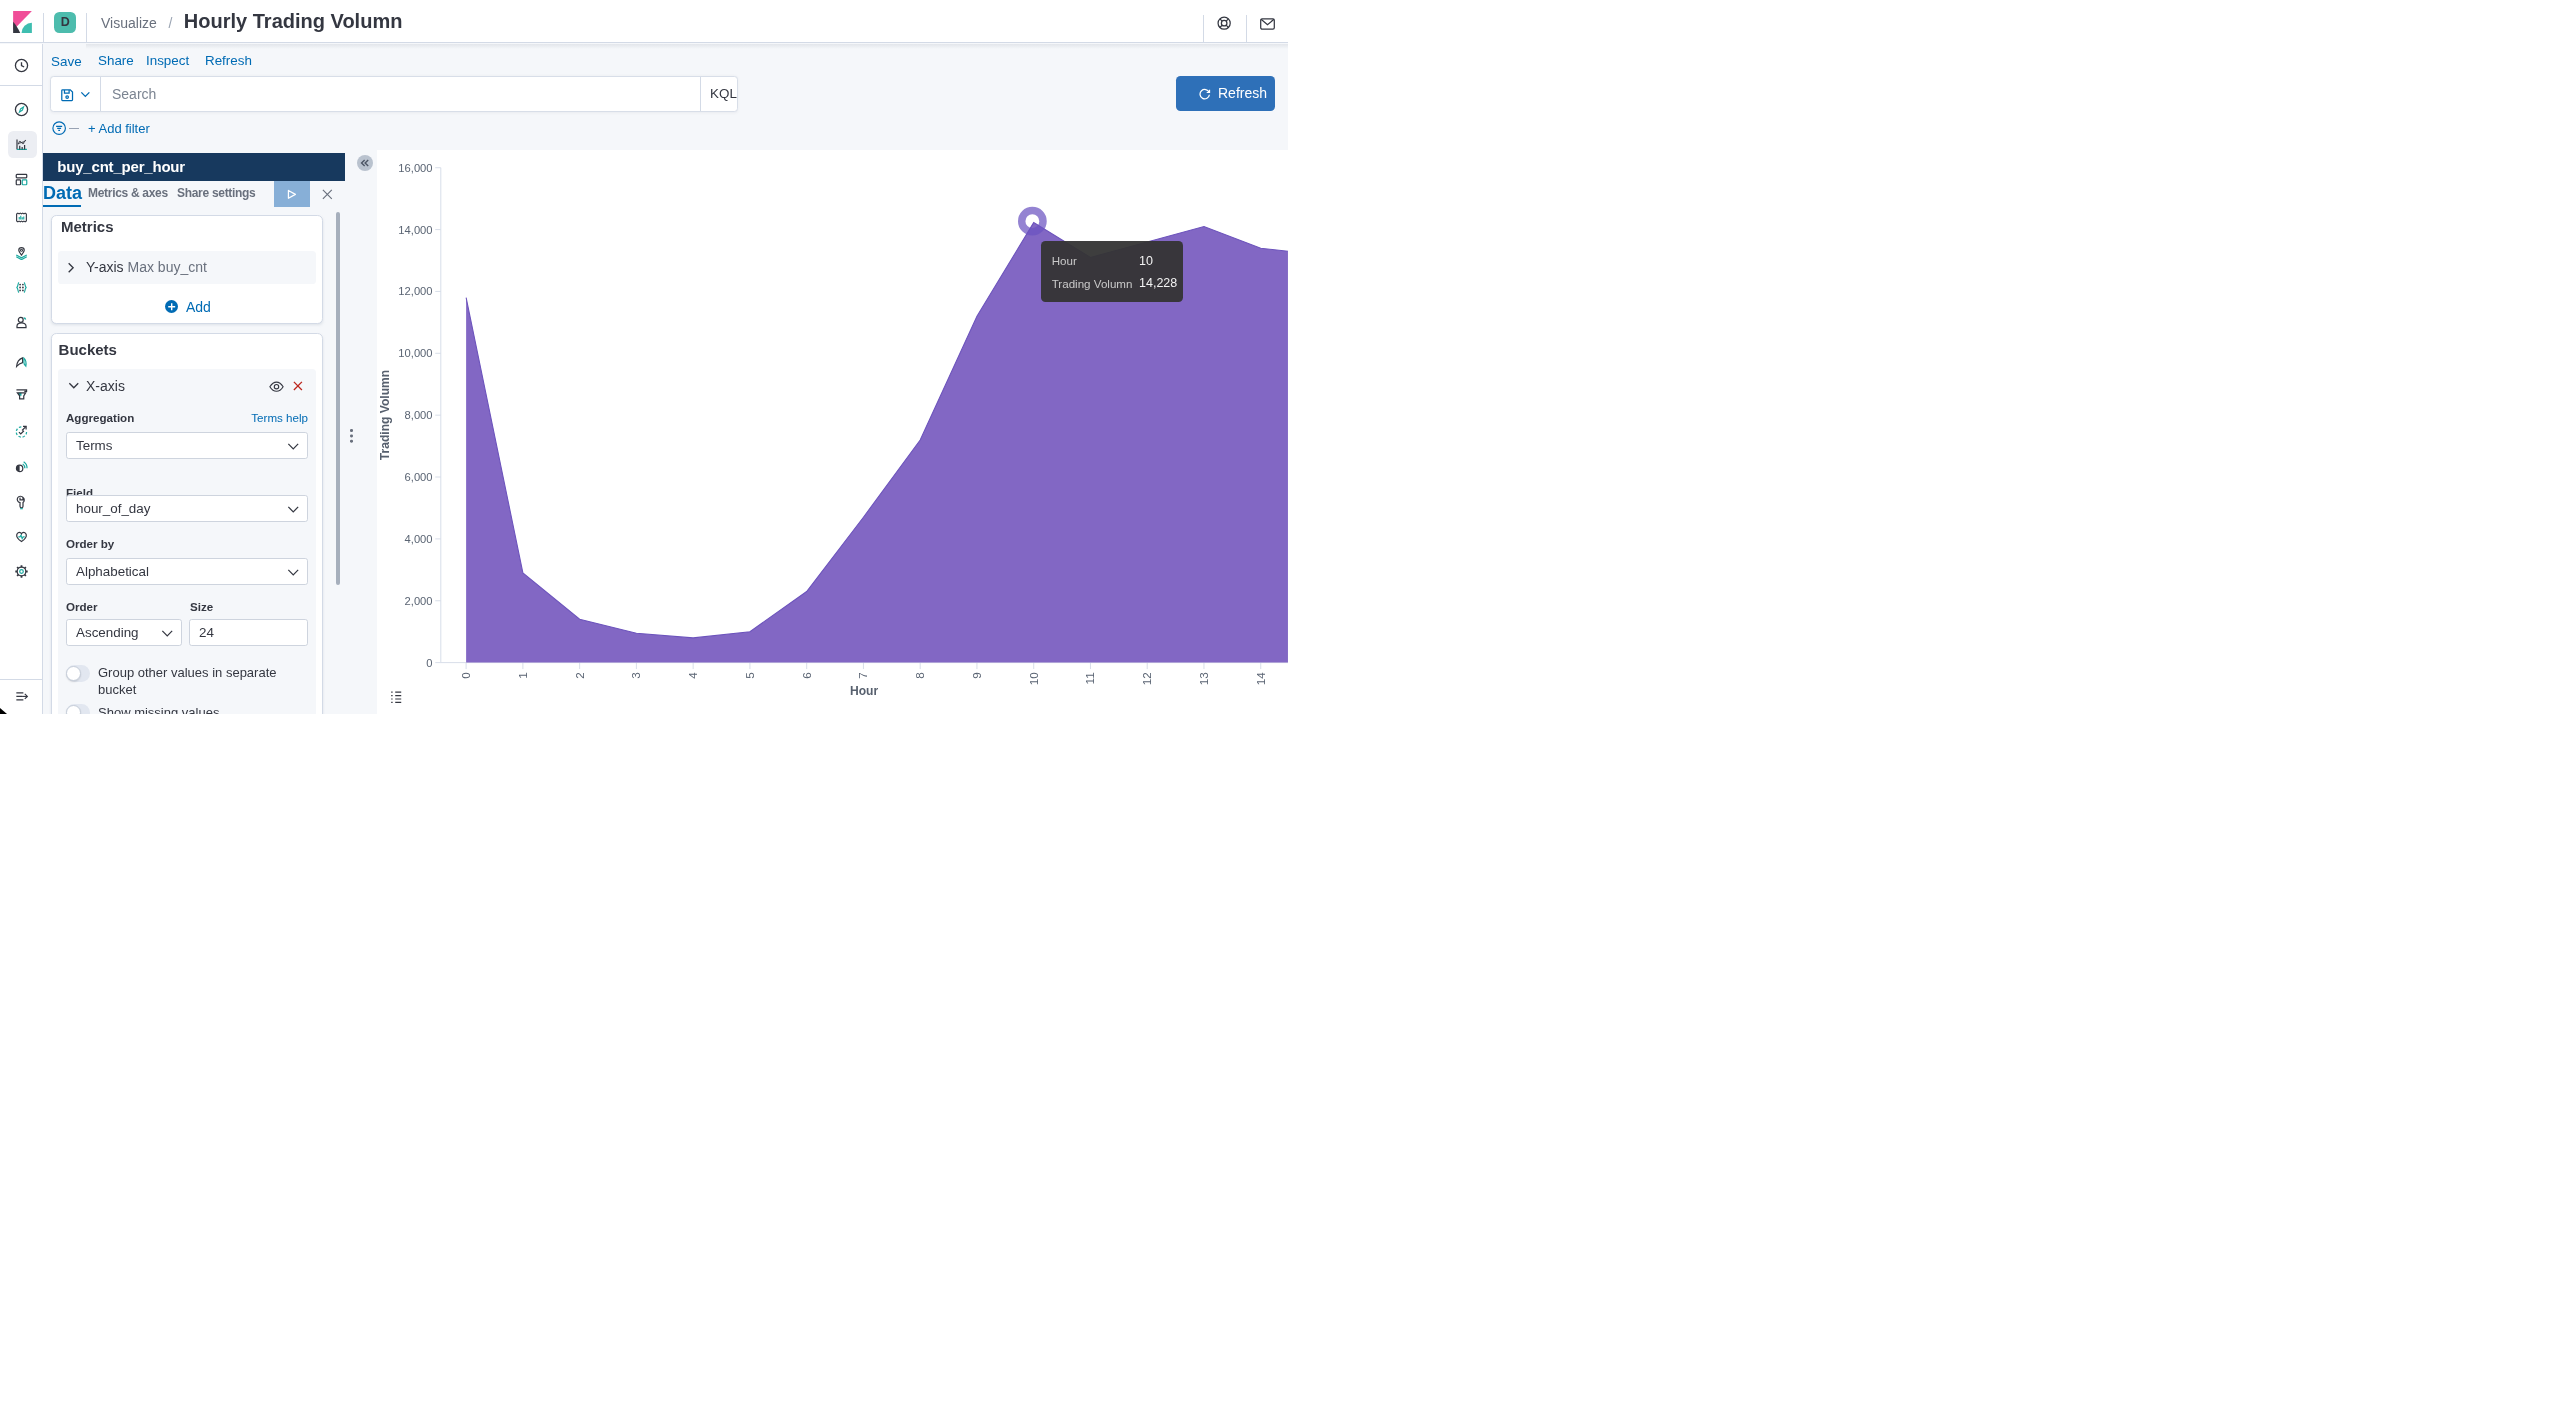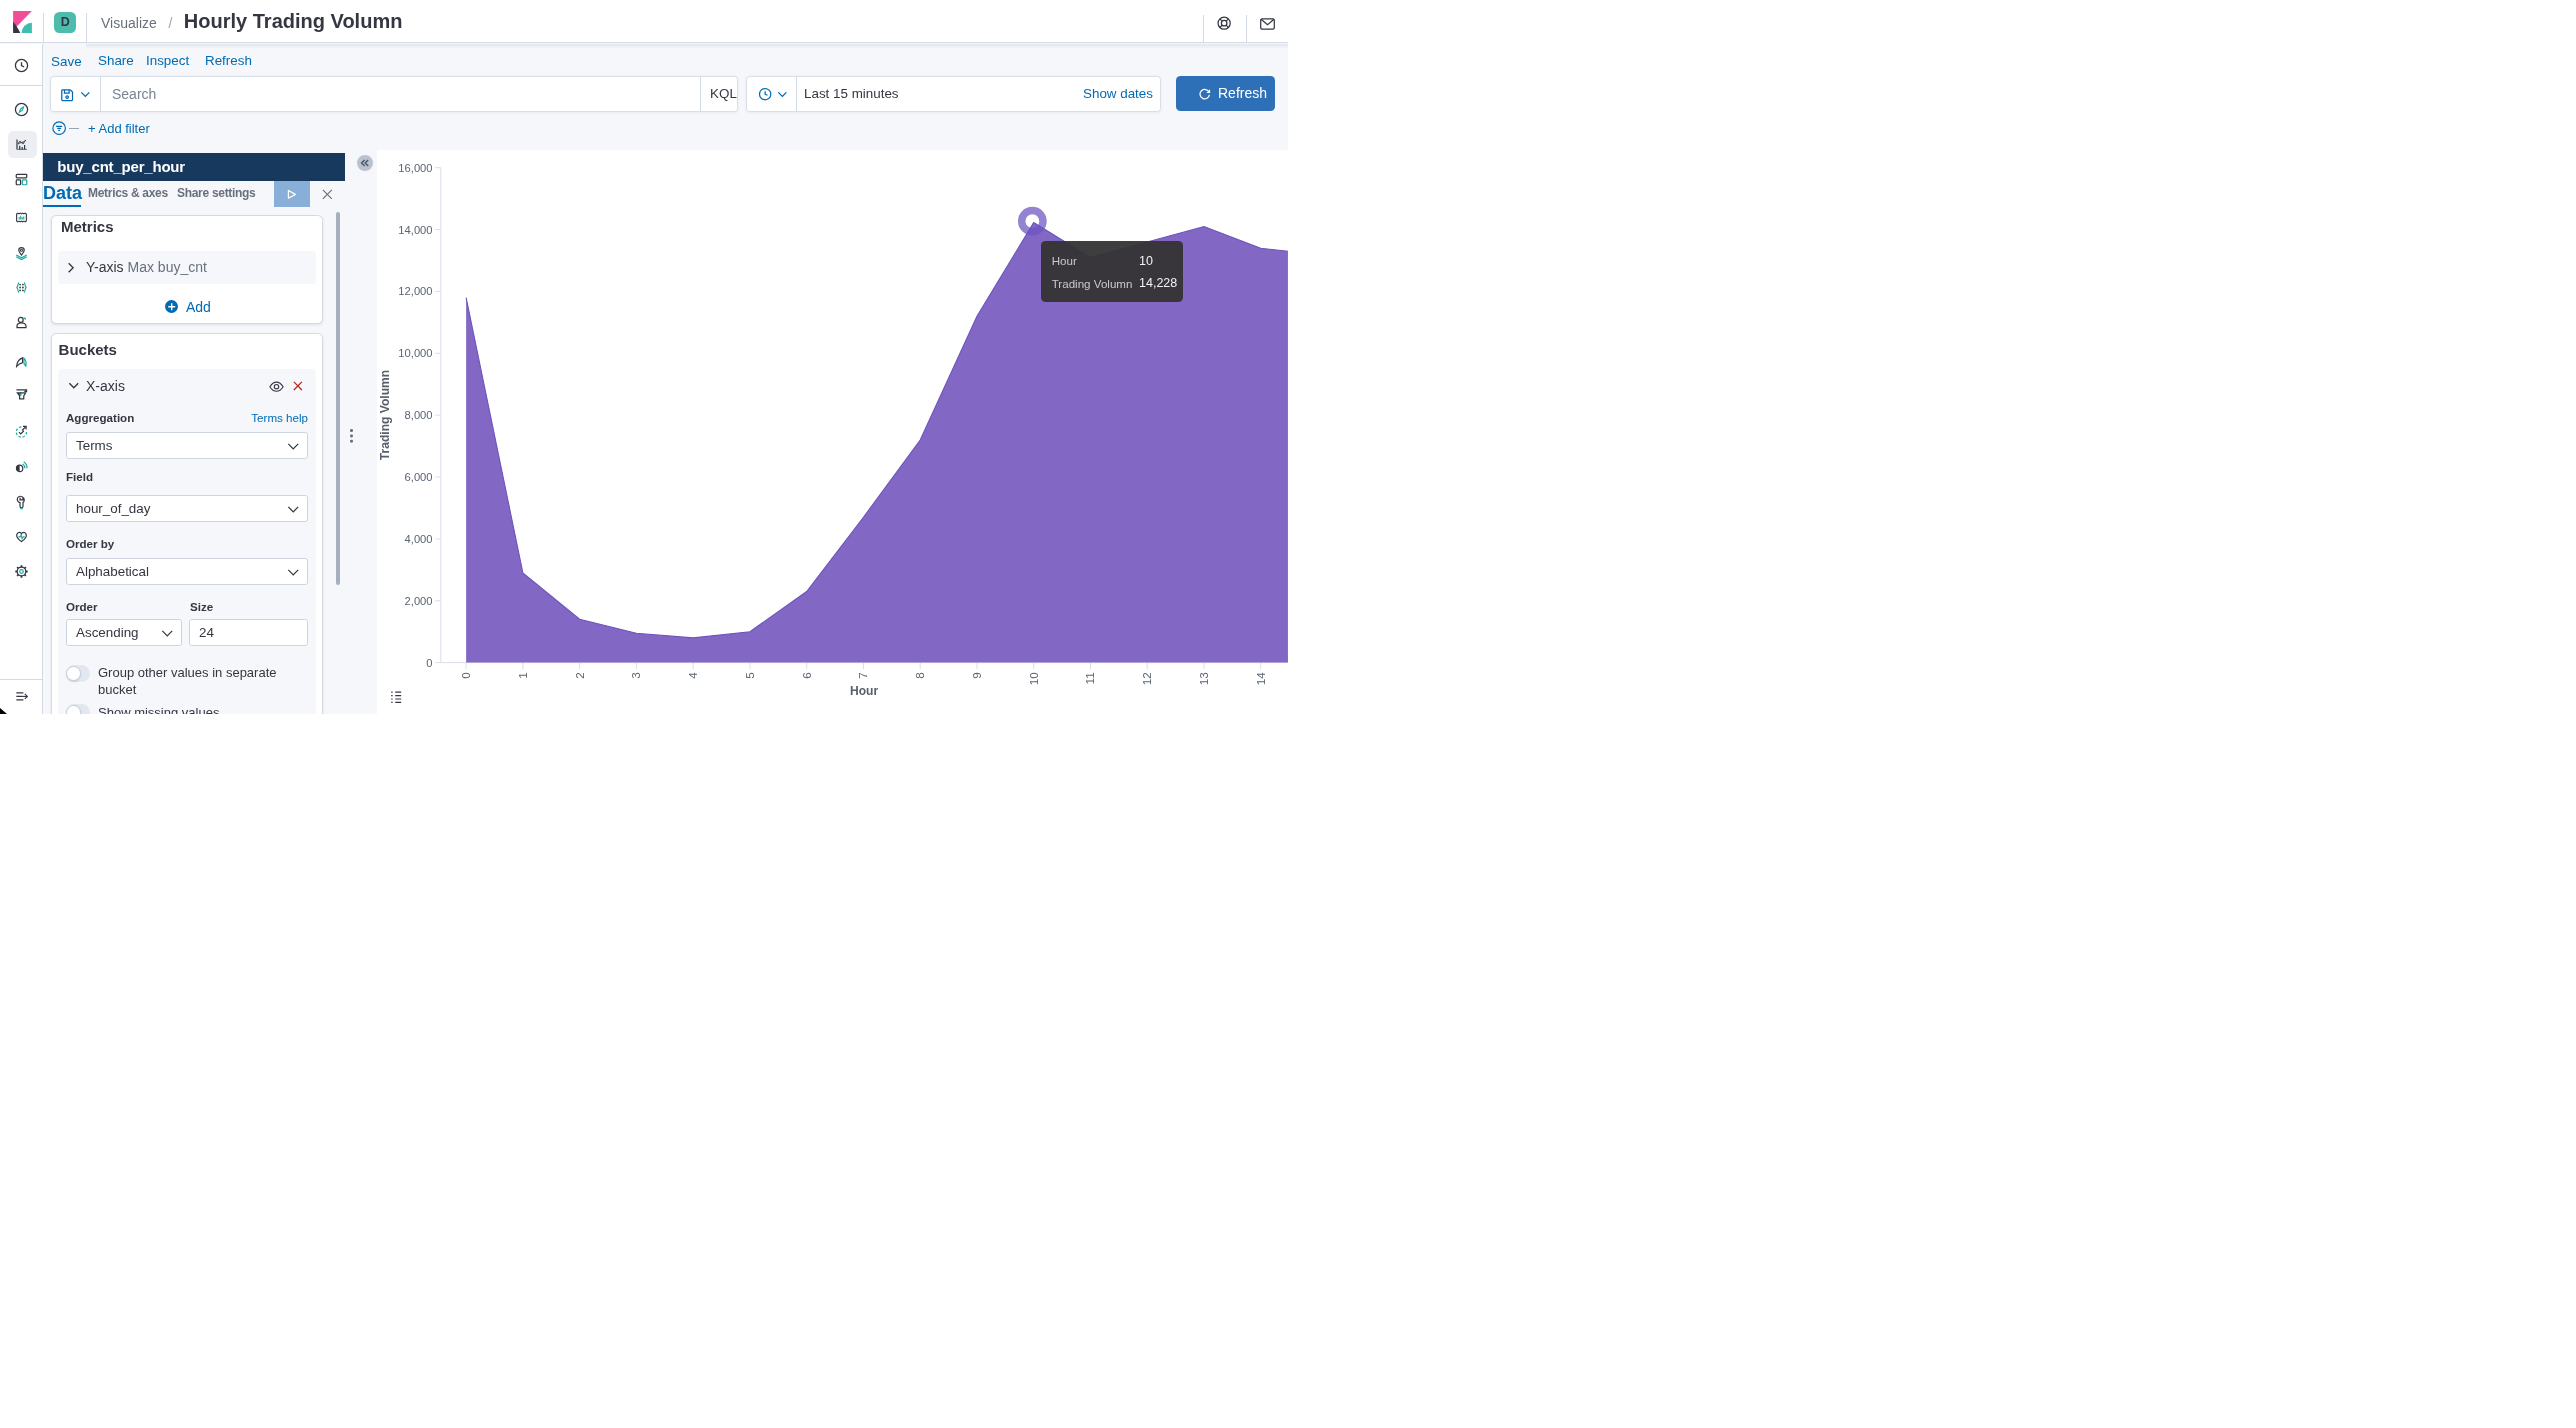--- a/index.html
+++ b/index.html
@@ -173,32 +173,20 @@
       </svg>
       <svg class="abs" style="left:29px;top:14.3px;" width="10.7" height="7.2" viewBox="0 0 12 8" fill="none" stroke="#006BB4" stroke-width="1.5">
           <path d="M1.5 1.5 L6 6 L10.5 1.5"></path>
         </svg>
       <div class="abs" style="left:49px;top:0;height:34px;border-left:0.9px solid #D3DAE6;"></div>
       <div class="abs" style="left:61px;top:0;line-height:34px;font-size:14px;color:#7b8491;">Search</div>
       <div class="abs" style="left:649px;top:0;height:34px;border-left:0.9px solid #D3DAE6;"></div>
       <div class="abs dark" style="left:657px;top:0;width:31px;text-align:center;line-height:34px;font-size:13.4px;">KQL</div>
     </div>
 
-    <div class="abs" style="left:746px;top:32px;width:415px;height:36px;background:#fff;border:0.9px solid #D8DEE8;border-radius:3.6px;box-shadow:0 0.9px 2.7px rgba(80,90,110,0.07);">
-      <svg class="abs" style="left:10.7px;top:10.3px;" width="14.3" height="14.3" viewBox="0 0 16 16" fill="none" stroke="#006BB4" stroke-width="1.4">
-          <circle cx="8" cy="8" r="6.3"></circle>
-          <path d="M8 4.8 V8.3 L10.7 9.2"></path>
-        </svg>
-      <svg class="abs" style="left:30px;top:14.3px;" width="10.7" height="7.2" viewBox="0 0 12 8" fill="none" stroke="#006BB4" stroke-width="1.5">
-          <path d="M1.5 1.5 L6 6 L10.5 1.5"></path>
-        </svg>
-      <div class="abs" style="left:49px;top:0;height:34px;border-left:0.9px solid #D3DAE6;"></div>
-      <div class="abs dark" style="left:57px;top:0;line-height:34px;font-size:13.4px;">Last 15 minutes</div>
-      <div class="abs blue" style="left:336px;top:0;line-height:34px;font-size:13.4px;">Show dates</div>
-    </div>
 
     <div class="abs" style="left:1176px;top:32px;width:99px;height:35px;background:#2E70B8;border-radius:4.5px;">
       <svg class="abs" style="left:22.4px;top:10.7px;" width="13.4" height="13.4" viewBox="0 0 16 16" fill="none" stroke="#fff" stroke-width="1.5">
         <path d="M13.2 6.4 A5.6 5.6 0 1 0 13.6 9.2"></path>
         <path d="M13.8 3.2 V6.6 H10.4" stroke-width="1.4"></path>
       </svg>
       <div class="abs" style="left:42px;top:0;line-height:34px;font-size:14px;color:#fff;">Refresh</div>
     </div>
 
     <svg class="abs" style="left:52px;top:77px;" width="14.3" height="14.3" viewBox="0 0 16 16" fill="none" stroke="#006BB4" stroke-width="1.3">
@@ -257,21 +245,21 @@
     <svg class="abs" style="left:250px;top:231px;" width="9.8" height="9.8" viewBox="0 0 11 11" stroke="#BD271E" stroke-width="1.5">
         <path d="M1 1 L10 10 M10 1 L1 10"></path>
       </svg>
 
     <div class="abs dark" style="left:23px;top:261px;font-size:11.6px;font-weight:700;">Aggregation</div>
     <div class="abs blue" style="left:206px;top:261px;width:59px;text-align:right;font-size:11.6px;">Terms help</div>
     <div class="abs sel" style="left:23px;top:282px;">Terms<svg class="abs selchev" width="12.5" height="7.2" viewBox="0 0 14 8" fill="none" stroke="#343741" stroke-width="1.4">
           <path d="M1.5 1 L7 6.5 L12.5 1"></path>
         </svg></div>
 
-    <div class="abs dark" style="left:23px;top:320px;font-size:11.6px;font-weight:700;">Field</div>
+    <div class="abs dark" style="left:23px;top:336px;font-size:11.6px;font-weight:700;">Field</div>
     <div class="abs sel" style="left:23px;top:345px;">hour_of_day<svg class="abs selchev" width="12.5" height="7.2" viewBox="0 0 14 8" fill="none" stroke="#343741" stroke-width="1.4">
           <path d="M1.5 1 L7 6.5 L12.5 1"></path>
         </svg></div>
 
     <div class="abs dark" style="left:23px;top:387px;font-size:11.6px;font-weight:700;">Order by</div>
     <div class="abs sel" style="left:23px;top:408px;">Alphabetical<svg class="abs selchev" width="12.5" height="7.2" viewBox="0 0 14 8" fill="none" stroke="#343741" stroke-width="1.4">
           <path d="M1.5 1 L7 6.5 L12.5 1"></path>
         </svg></div>
 
     <div class="abs dark" style="left:23px;top:450px;font-size:11.6px;font-weight:700;">Order</div>

